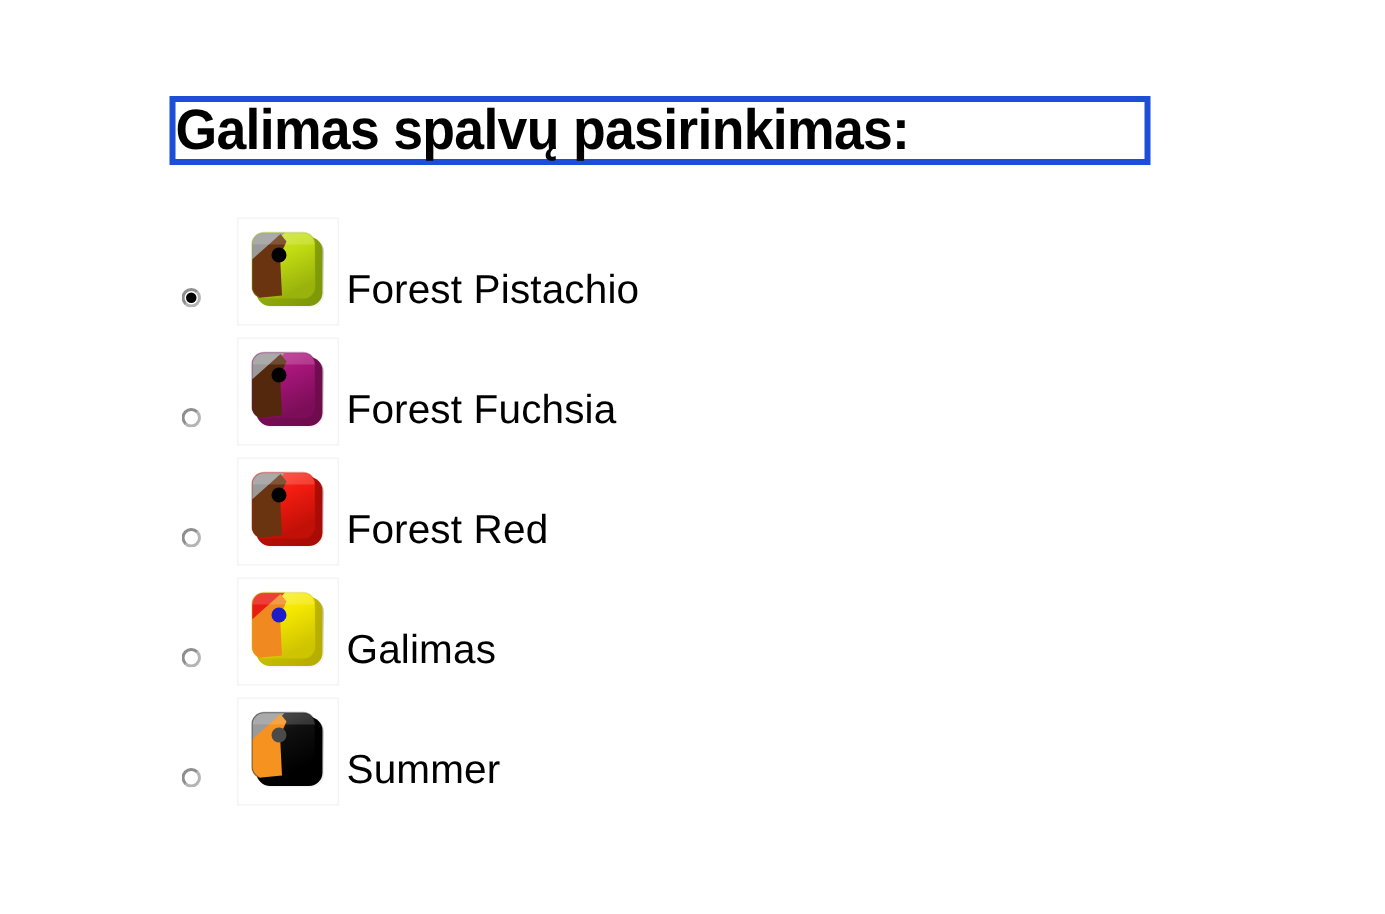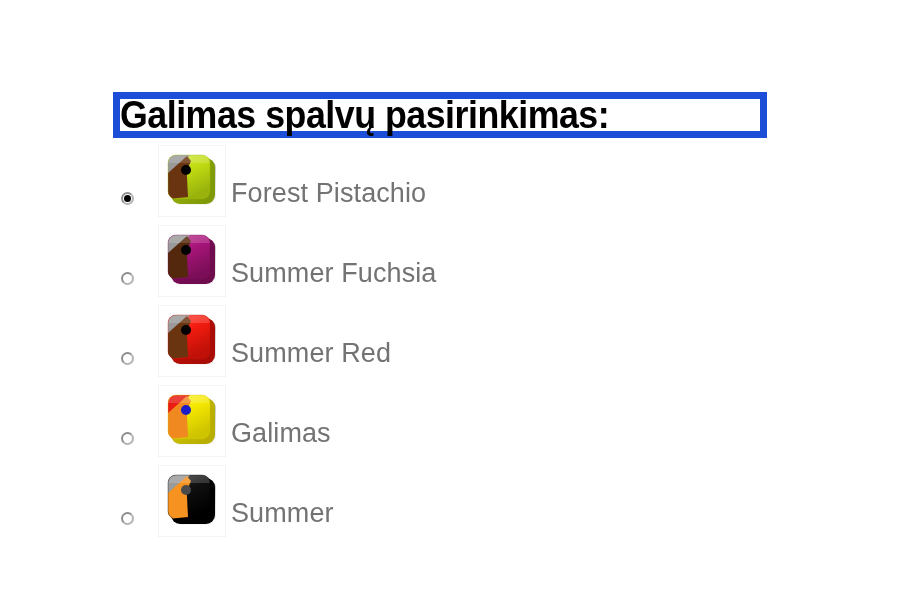--- a/index.html
+++ b/index.html
@@ -15,25 +15,24 @@
     overflow: hidden;
   }
 
   
   #page-title {
     position: absolute;
     left: 113px;
     top: 64px;
     width: 654px;
     height: 46px;
-    border: 7px solid #1d4ed8;
+    border: 4px solid #1d4ed8;
     box-sizing: border-box;
     display: flex;
     align-items: center;
-    margin-top: 28px;
   }
   #page-title .title-text {
     font-family: "Liberation Sans Narrow", "Liberation Sans", sans-serif;
     font-weight: bold;
     font-size: 38px;
     line-height: 40px;
     letter-spacing: -0.5px;
     color: #000000;
     transform: scaleX(0.94);
     transform-origin: left center;
@@ -102,21 +101,21 @@
     height: 56px;
   }
 
   
   .option-label {
     position: absolute;
     left: 231px;
     top: 38px;
     font-size: 27px;
     line-height: 30px;
-    color: #737373;
+    color: #000000;
     white-space: nowrap;
     letter-spacing: 0.1px;
   }
 </style>
 </head>
 <body>
 
 <div id="page-title">
   <span class="title-text">Galimas spalvų pasirinkimas:</span>
 </div>
@@ -207,21 +206,21 @@
 
       <rect x="2" y="2" width="42" height="8" fill="#ffffff" opacity="0.16"></rect>
     </g>
 
     <rect x="2" y="2" width="42" height="44" rx="8" ry="8" fill="none" stroke="#7c0e59" stroke-opacity="0.35" stroke-width="1"></rect>
 
     <circle cx="20" cy="17" r="5" fill="#000000"></circle>
   </svg>
         </span>
     </span>
-    <span class="option-label">Summer Fuchsia</span>
+    <span class="option-label">Forest Fuchsia</span>
   </div>
     <div class="option-row">
     <span class="radio"></span>
     <span class="icon-cell">
       <span class="swatch-wrap">
   <svg class="swatch-svg" viewBox="0 0 54 56" xmlns="http://www.w3.org/2000/svg">
     <defs>
       <linearGradient id="gmain2" x1="0" y1="0" x2="0.45" y2="1">
         <stop offset="0%" stop-color="#ff4a3c"></stop>
         <stop offset="45%" stop-color="#f41c10"></stop>
@@ -254,21 +253,21 @@
 
       <rect x="2" y="2" width="42" height="8" fill="#ffffff" opacity="0.16"></rect>
     </g>
 
     <rect x="2" y="2" width="42" height="44" rx="8" ry="8" fill="none" stroke="#c01007" stroke-opacity="0.35" stroke-width="1"></rect>
 
     <circle cx="20" cy="17" r="5" fill="#000000"></circle>
   </svg>
         </span>
     </span>
-    <span class="option-label">Summer Red</span>
+    <span class="option-label">Forest Red</span>
   </div>
     <div class="option-row">
     <span class="radio"></span>
     <span class="icon-cell">
       <span class="swatch-wrap">
   <svg class="swatch-svg" viewBox="0 0 54 56" xmlns="http://www.w3.org/2000/svg">
     <defs>
       <linearGradient id="gmain3" x1="0" y1="0" x2="0.45" y2="1">
         <stop offset="0%" stop-color="#fbf24a"></stop>
         <stop offset="45%" stop-color="#f5e800"></stop>

